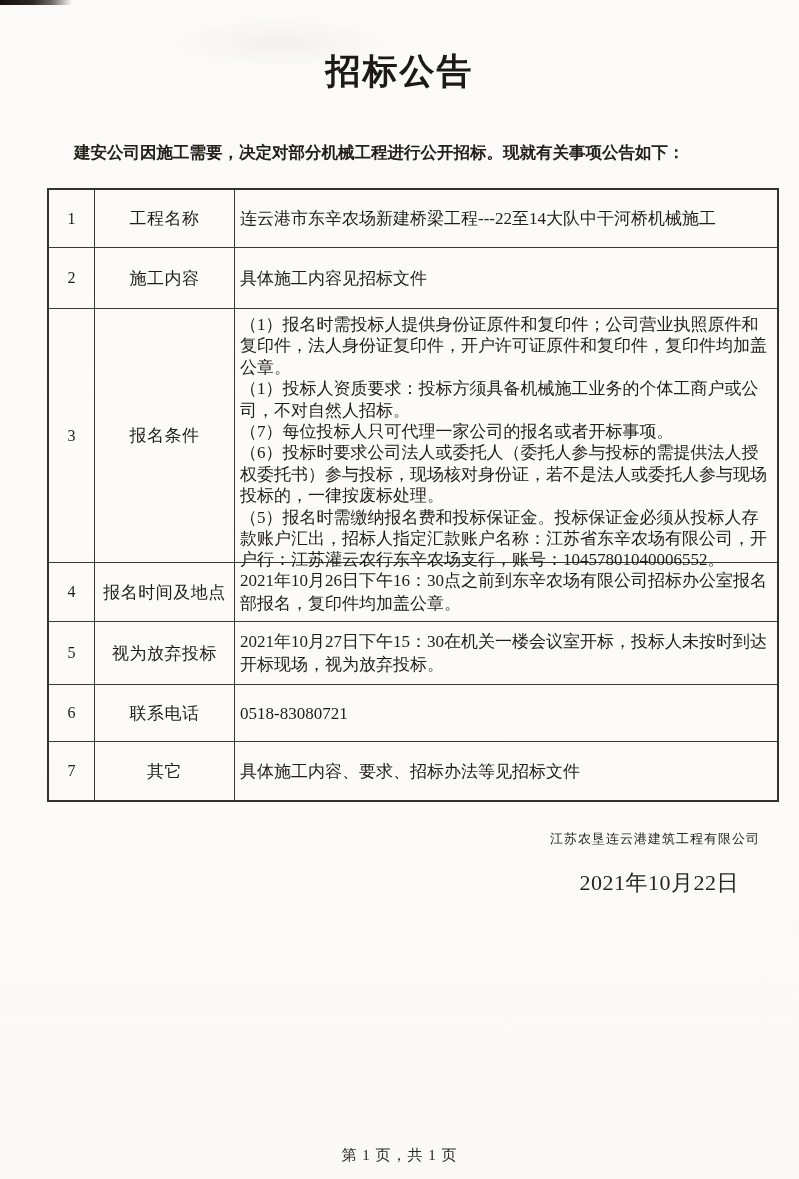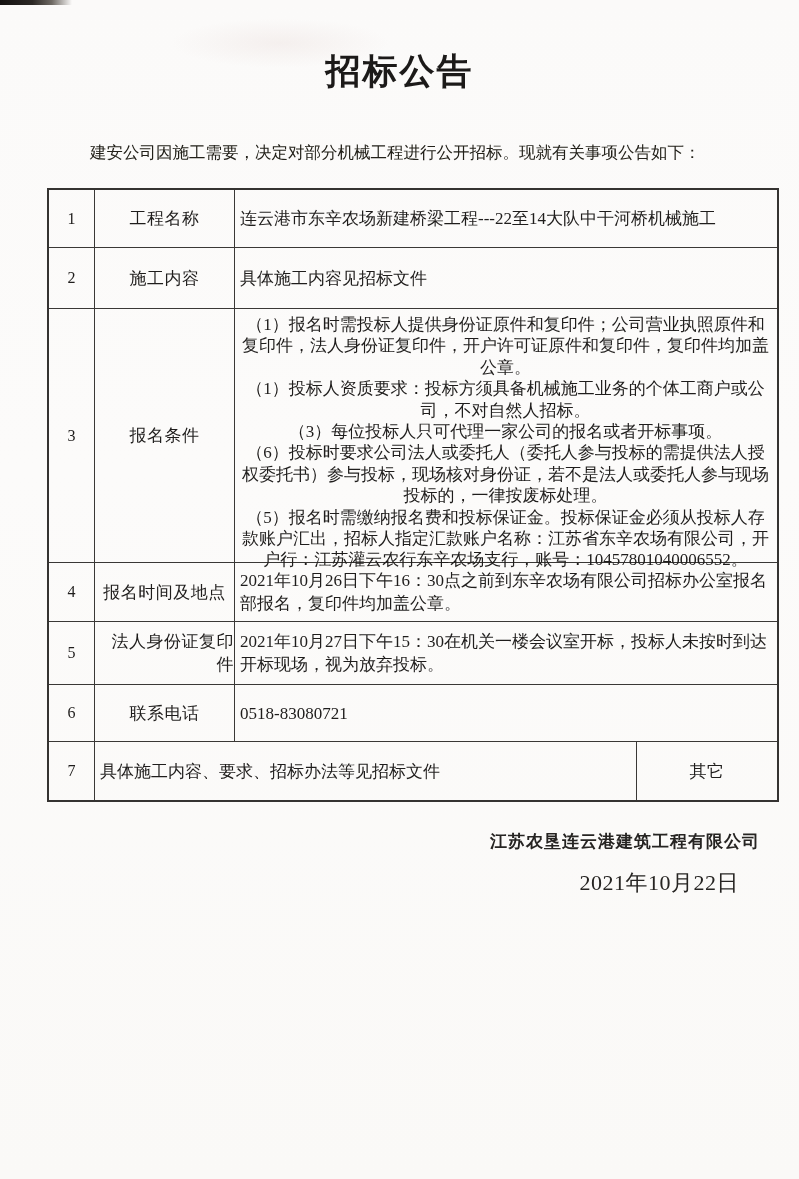--- a/index.html
+++ b/index.html
@@ -22,51 +22,51 @@
     pointer-events:none;
   }
   .title{
     position:absolute;top:48px;left:0;width:100%;
     text-align:center;
     font-size:35px;font-weight:700;
     letter-spacing:2px;
     color:#1c1a19;
   }
   .intro{
-    position:absolute;top:141px;left:62px;width:700px;
+    position:absolute;top:141px;left:46px;width:700px;
     font-family:"Liberation Sans","DejaVu Sans",sans-serif;
-    font-weight:400;font-size:16.5px;line-height:22px;
+    font-weight:700;font-size:16.5px;line-height:22px;
     text-indent:28px;
     color:#222019;
   }
   .tbl{
     position:absolute;left:47px;top:188px;width:732px;
     border:2px solid #353331;
     box-sizing:border-box;
     background:transparent;
   }
   .tr{display:flex;border-bottom:1.5px solid #3a3836;box-sizing:border-box;}
   .tr:last-child{border-bottom:none;}
   .td{
     border-right:1.5px solid #3a3836;
     box-sizing:border-box;
     display:flex;align-items:center;
     font-size:17px;
   }
   .td:last-child{border-right:none;}
   .td.num{width:46px;justify-content:center;font-size:16px;}
-  .td.label{width:140px;justify-content:center;text-align:right;letter-spacing:0.5px;}
+  .td.label{width:140px;justify-content:center;text-align:left;letter-spacing:0.5px;}
   .td.content{flex:1;padding:3px 6px 3px 5px;line-height:23px;}
   .r1{height:58px;} .r2{height:61px;} .r3{height:254px;}
   .r4{height:59px;} .r5{height:63px;} .r6{height:57px;} .r7{height:58px;}
-  .r3 .td.content{display:block;padding-top:5px;line-height:21.4px;text-align:center;}
+  .r3 .td.content{display:block;padding-top:5px;line-height:21.4px;}
   .r3 .td.content p{margin:0;}
   .sign{
     position:absolute;right:39px;top:830px;
-    font-size:17px;letter-spacing:1px;color:#262422;font-weight:bold;
+    font-size:13px;letter-spacing:1px;color:#262422;
   }
   .sdate{
     position:absolute;right:60px;top:868px;
     font-size:22px;letter-spacing:0.5px;color:#262422;
   }
   .footer{
     position:absolute;bottom:14px;left:0;width:100%;
     text-align:center;font-size:15px;letter-spacing:1px;color:#2a2826;
   }
 </style>
@@ -95,49 +95,50 @@
       <div class="td label">施工内容</div>
       <div class="td content">具体施工内容见招标文件</div>
     </div>
 
     <div class="tr r3">
       <div class="td num">3</div>
       <div class="td label">报名条件</div>
       <div class="td content">
         <p>（1）报名时需投标人提供身份证原件和复印件；公司营业执照原件和复印件，法人身份证复印件，开户许可证原件和复印件，复印件均加盖公章。</p>
         <p>（1）投标人资质要求：投标方须具备机械施工业务的个体工商户或公司，不对自然人招标。</p>
-        <p>（3）每位投标人只可代理一家公司的报名或者开标事项。</p>
+        <p>（7）每位投标人只可代理一家公司的报名或者开标事项。</p>
         <p>（6）投标时要求公司法人或委托人（委托人参与投标的需提供法人授权委托书）参与投标，现场核对身份证，若不是法人或委托人参与现场投标的，一律按废标处理。</p>
         <p>（5）报名时需缴纳报名费和投标保证金。投标保证金必须从投标人存款账户汇出，招标人指定汇款账户名称：江苏省东辛农场有限公司，开户行：江苏灌云农行东辛农场支行，账号：10457801040006552。</p>
       </div>
     </div>
 
     <div class="tr r4">
       <div class="td num">4</div>
       <div class="td label">报名时间及地点</div>
       <div class="td content">2021年10月26日下午16：30点之前到东辛农场有限公司招标办公室报名部报名，复印件均加盖公章。</div>
     </div>
 
     <div class="tr r5">
       <div class="td num">5</div>
-      <div class="td label">法人身份证复印件</div>
+      <div class="td label">视为放弃投标</div>
       <div class="td content">2021年10月27日下午15：30在机关一楼会议室开标，投标人未按时到达开标现场，视为放弃投标。</div>
     </div>
 
     <div class="tr r6">
       <div class="td num">6</div>
       <div class="td label">联系电话</div>
       <div class="td content">0518-83080721</div>
     </div>
 
     <div class="tr r7">
       <div class="td num">7</div>
+      <div class="td label">其它</div>
       <div class="td content">具体施工内容、要求、招标办法等见招标文件</div>
-      <div class="td label">其它</div>
     </div>
 
   </div>
 
   <div class="sign">江苏农垦连云港建筑工程有限公司</div>
   <div class="sdate">2021年10月22日</div>
 
+  <div class="footer">第 1 页，共 1 页</div>
 
 </div>
 
 </body></html>

